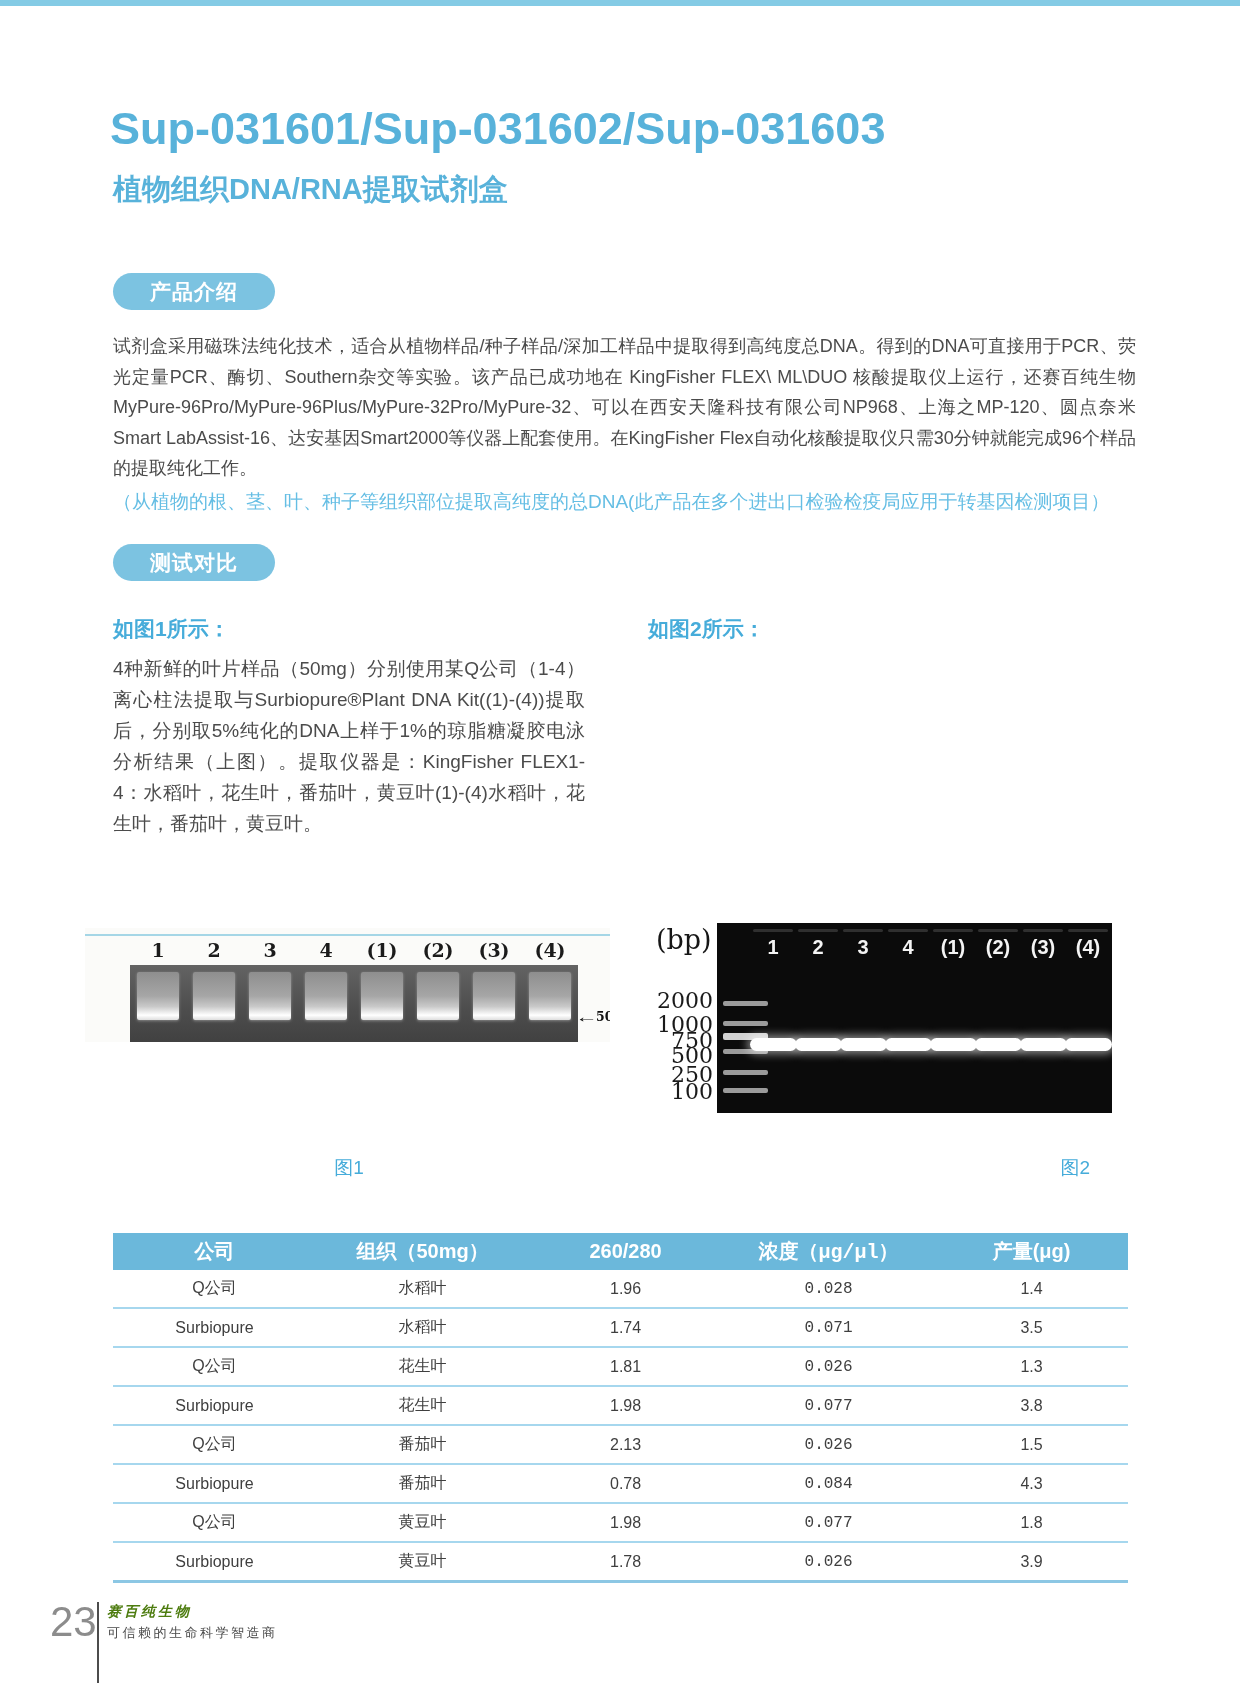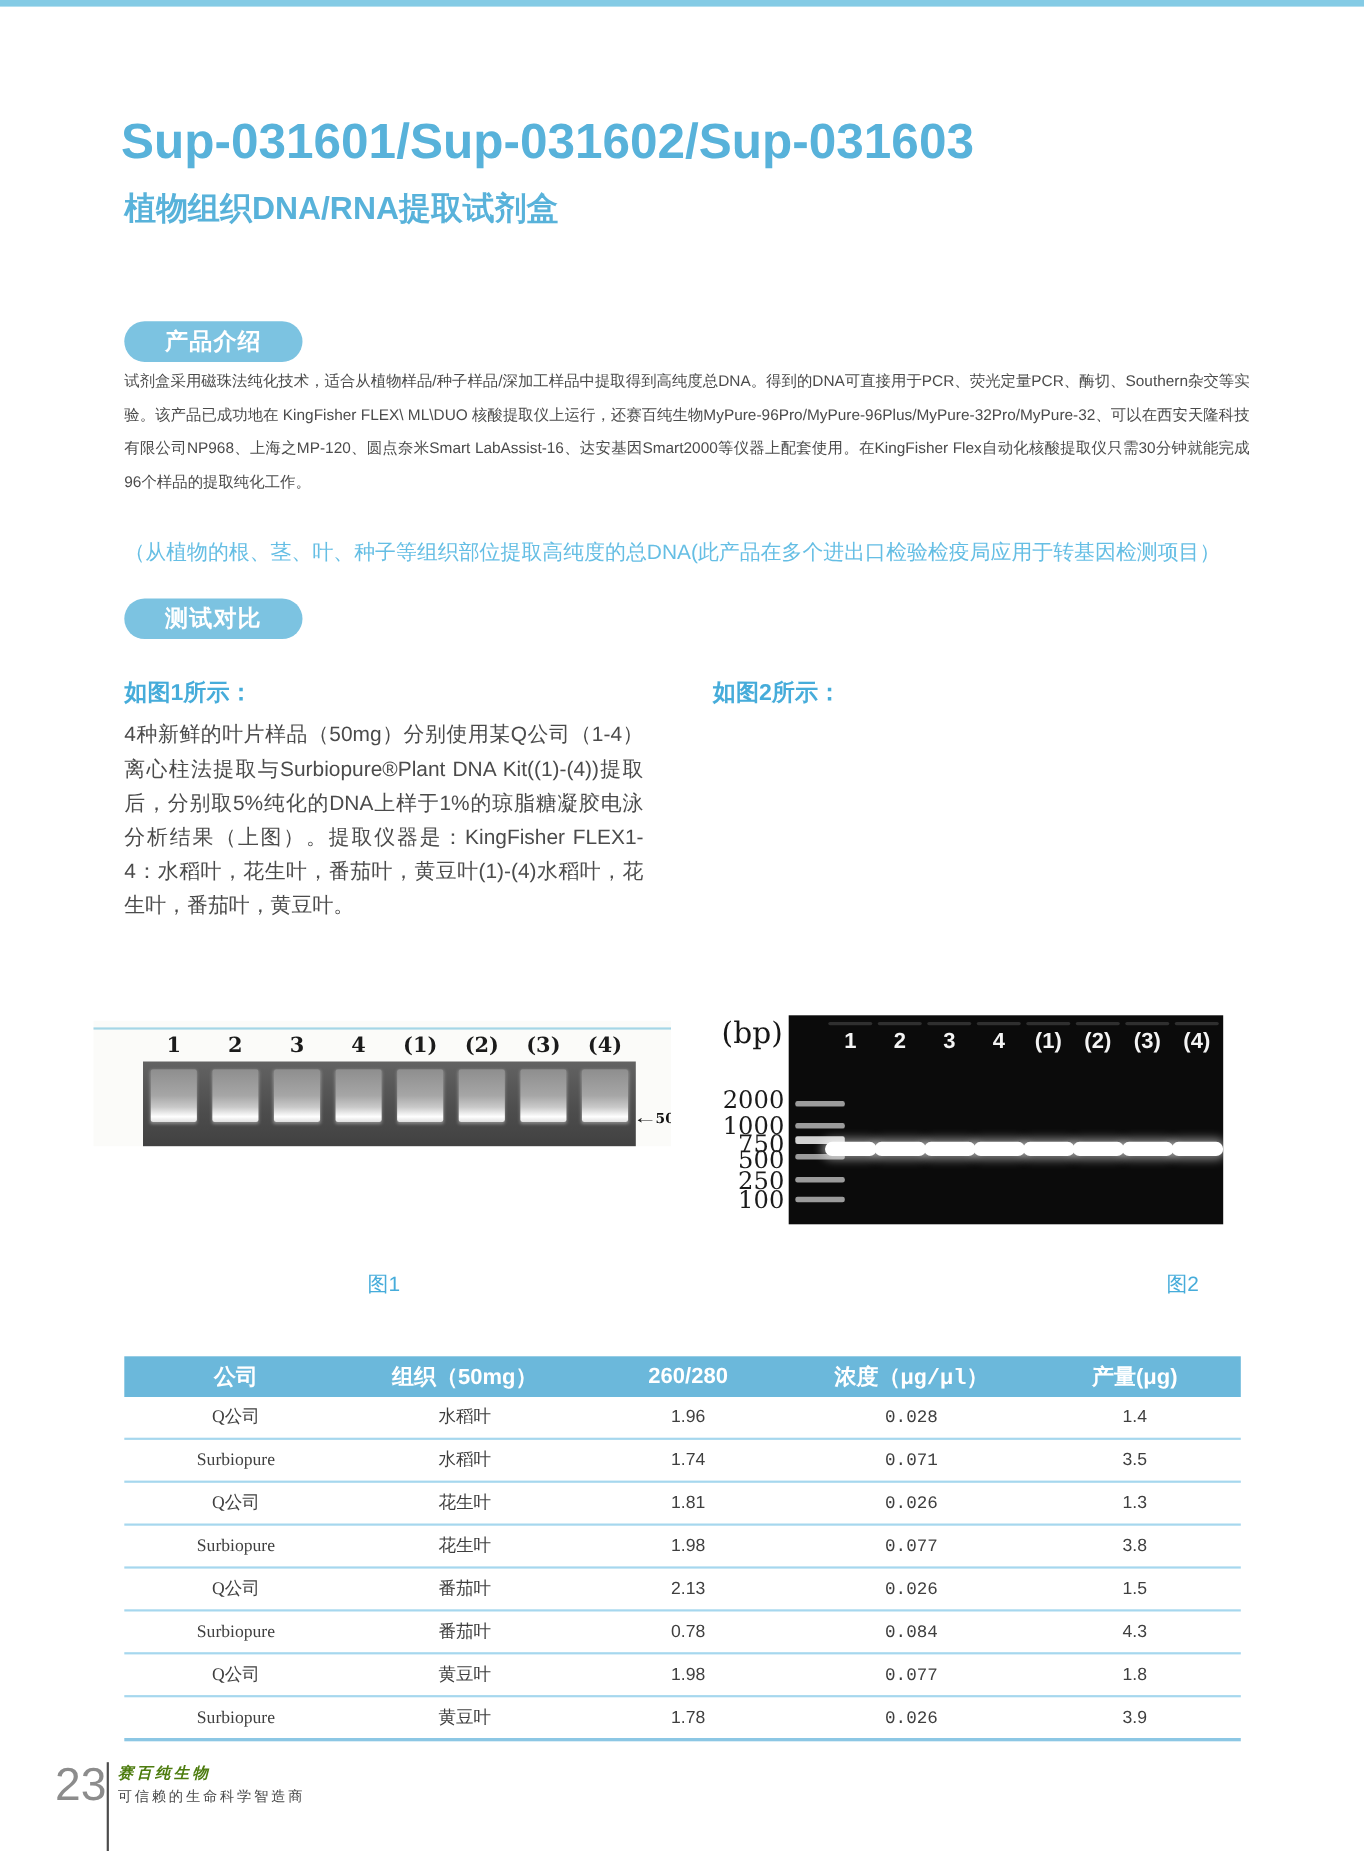--- a/index.html
+++ b/index.html
@@ -5,24 +5,24 @@
   html,body{margin:0;padding:0;background:#e9e9e9;}
   .page{position:relative;width:1240px;height:1683px;background:#ffffff;margin:0 auto;
         font-family:"Liberation Sans",sans-serif;color:#4b4b4b;overflow:hidden;}
   .topbar{position:absolute;top:0;left:0;width:100%;height:6px;background:#84cbe5;}
 
   .title{position:absolute;left:110px;top:103px;font-size:45px;font-weight:bold;color:#58b2da;white-space:nowrap;}
   .subtitle{position:absolute;left:113px;top:170px;font-size:29px;font-weight:bold;color:#58b2da;white-space:nowrap;}
 
   .badge{position:absolute;left:113px;width:162px;height:37px;border-radius:19px;background:#7cc3e1;
          color:#ffffff;font-size:21px;font-weight:bold;text-align:center;line-height:37px;letter-spacing:1px;}
-  .badge.intro{top:292px;}
+  .badge.intro{top:273px;}
   .badge.test{top:544px;}
 
-  .intro-body{position:absolute;left:113px;top:331px;width:1023px;font-size:14px;line-height:30.5px;
+  .intro-body{position:absolute;left:113px;top:331px;width:1023px;font-size:18px;line-height:30.5px;
               text-align:justify;color:#4b4b4b;margin:0;}
   .intro-note{position:absolute;left:113px;top:489px;width:1040px;font-size:19px;color:#65bee4;margin:0;}
 
   .col{position:absolute;top:615px;width:472px;}
   .col.left{left:113px;}
   .col.right{left:648px;}
   .col-heading{font-size:21px;font-weight:bold;color:#46acda;margin:0 0 10px 0;}
   .col-body{font-size:19px;line-height:31px;text-align:justify;color:#4b4b4b;margin:0;}
 
   
@@ -60,21 +60,21 @@
   .caption.c2{left:588px;width:502px;text-align:right;}
 
   
   .dtable{position:absolute;left:113px;top:1233px;width:1015px;}
   .thead{display:flex;height:37px;background:#6bb8db;align-items:center;}
   .th{color:#ffffff;font-size:20px;font-weight:bold;text-align:center;}
   .tr{display:flex;height:37px;align-items:center;border-top:2.5px solid #a6d7ee;}
   .tr:first-child{border-top:none;}
   .tbody{border-bottom:3px solid #8cc7e4;}
   .td{font-size:16px;color:#3f3f3f;text-align:center;}
-  .th:nth-child(1),.td:nth-child(1){width:20%;font-family:Liberation Serif, serif;}
+  .th:nth-child(1),.td:nth-child(1){width:20%;}
   .th:nth-child(2),.td:nth-child(2){width:21%;}
   .th:nth-child(3),.td:nth-child(3){width:19%;}
   .th:nth-child(4),.td:nth-child(4){width:21%;font-family:Liberation Mono, monospace;}
   .th:nth-child(5),.td:nth-child(5){width:19%;}
 
   
   .pageno{position:absolute;left:50px;top:1598px;font-size:42px;color:#8c8c8c;}
   .fdivider{position:absolute;left:97px;top:1602px;width:2px;height:81px;background:#4c4c4c;}
   .brand{position:absolute;left:107px;top:1603px;font-size:14px;font-weight:bold;color:#4d7c0f;letter-spacing:3px;font-style:italic;}
   .tagline{position:absolute;left:107px;top:1624px;font-size:13px;color:#4a4a4a;letter-spacing:2.5px;}

